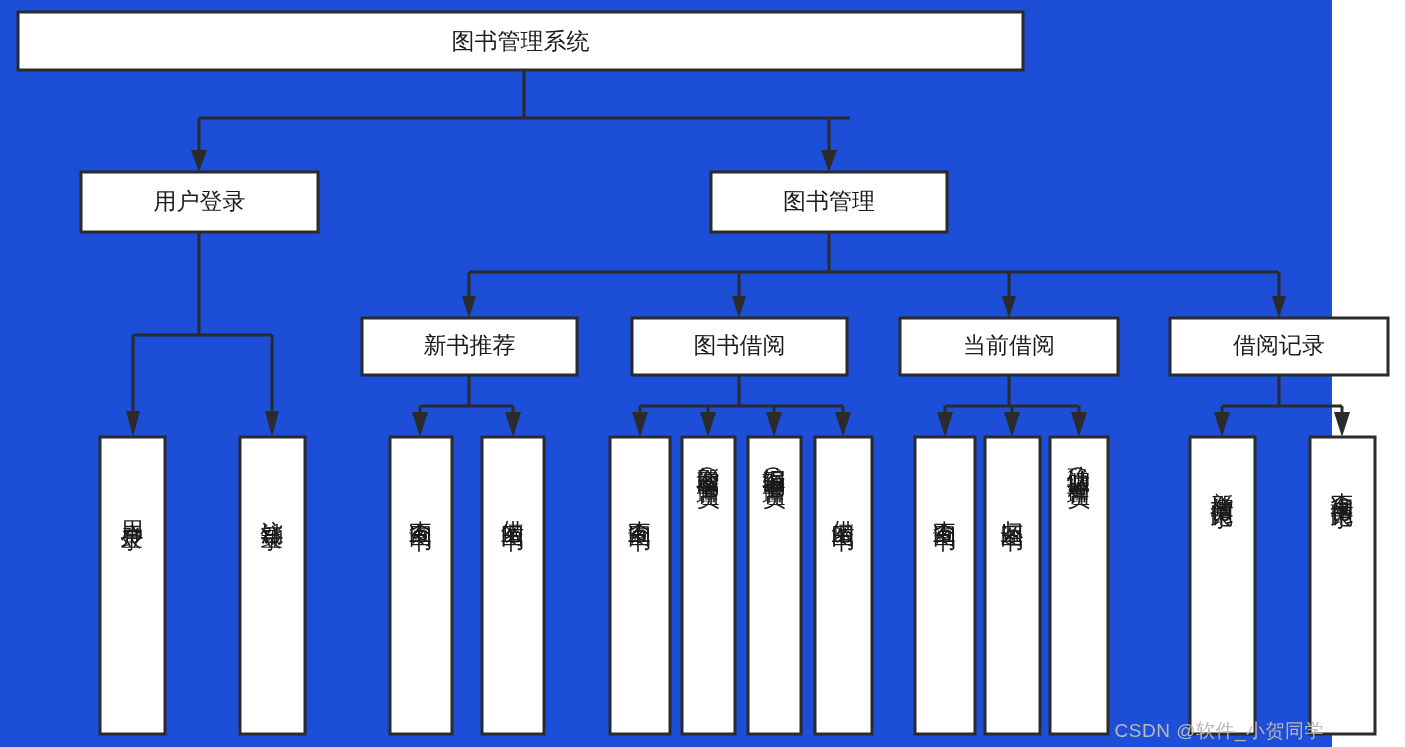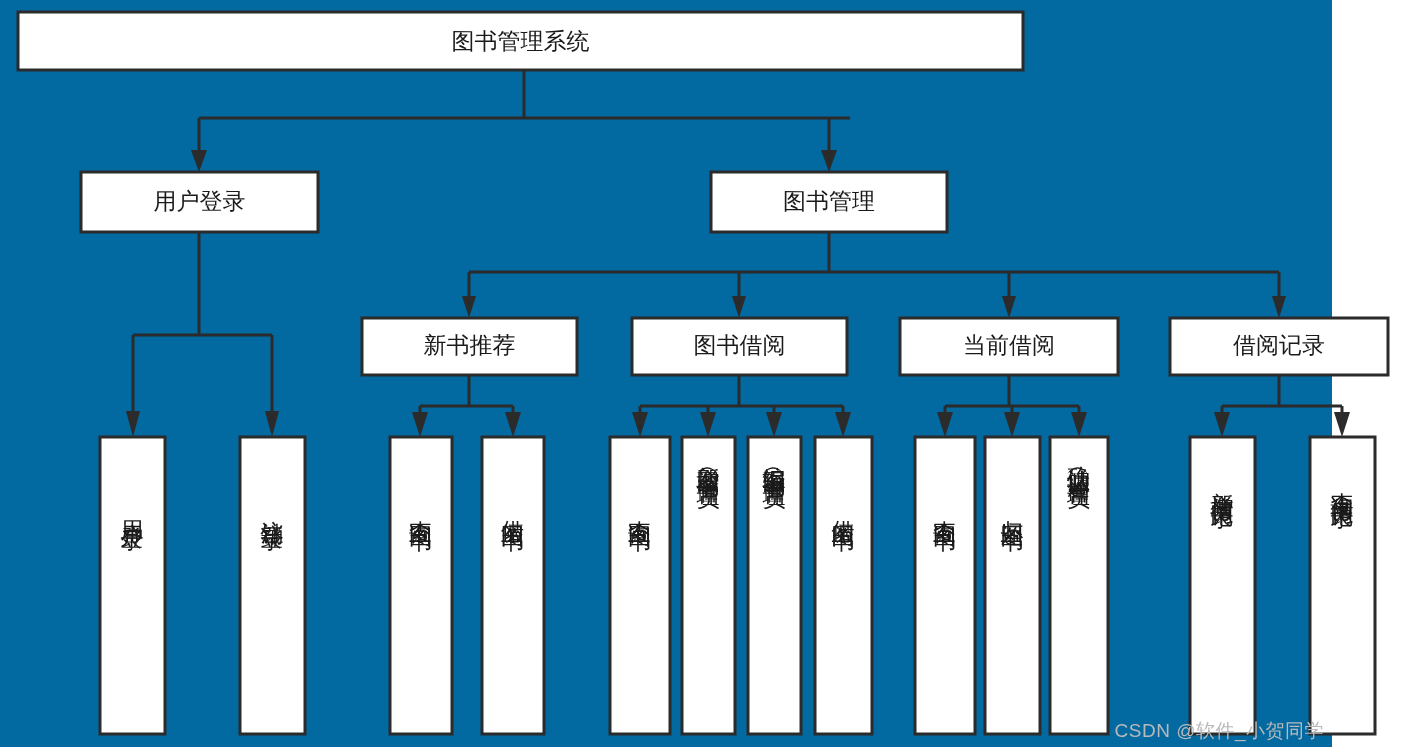--- a/index.html
+++ b/index.html
@@ -10,21 +10,21 @@
   body {
     width: 1405px;
     height: 747px;
     font-family: "Liberation Sans", "DejaVu Sans", sans-serif;
     overflow: hidden;
   }
   #diagram-root {
     position: relative;
     width: 1332px;
     height: 747px;
-    background: #0369a1;
+    background: #1d4ed8;
   }
   svg.diagram-svg {
     position: absolute;
     left: 0;
     top: 0;
     width: 1405px;
     height: 747px;
   }
   .node-rect {
     fill: #ffffff;

